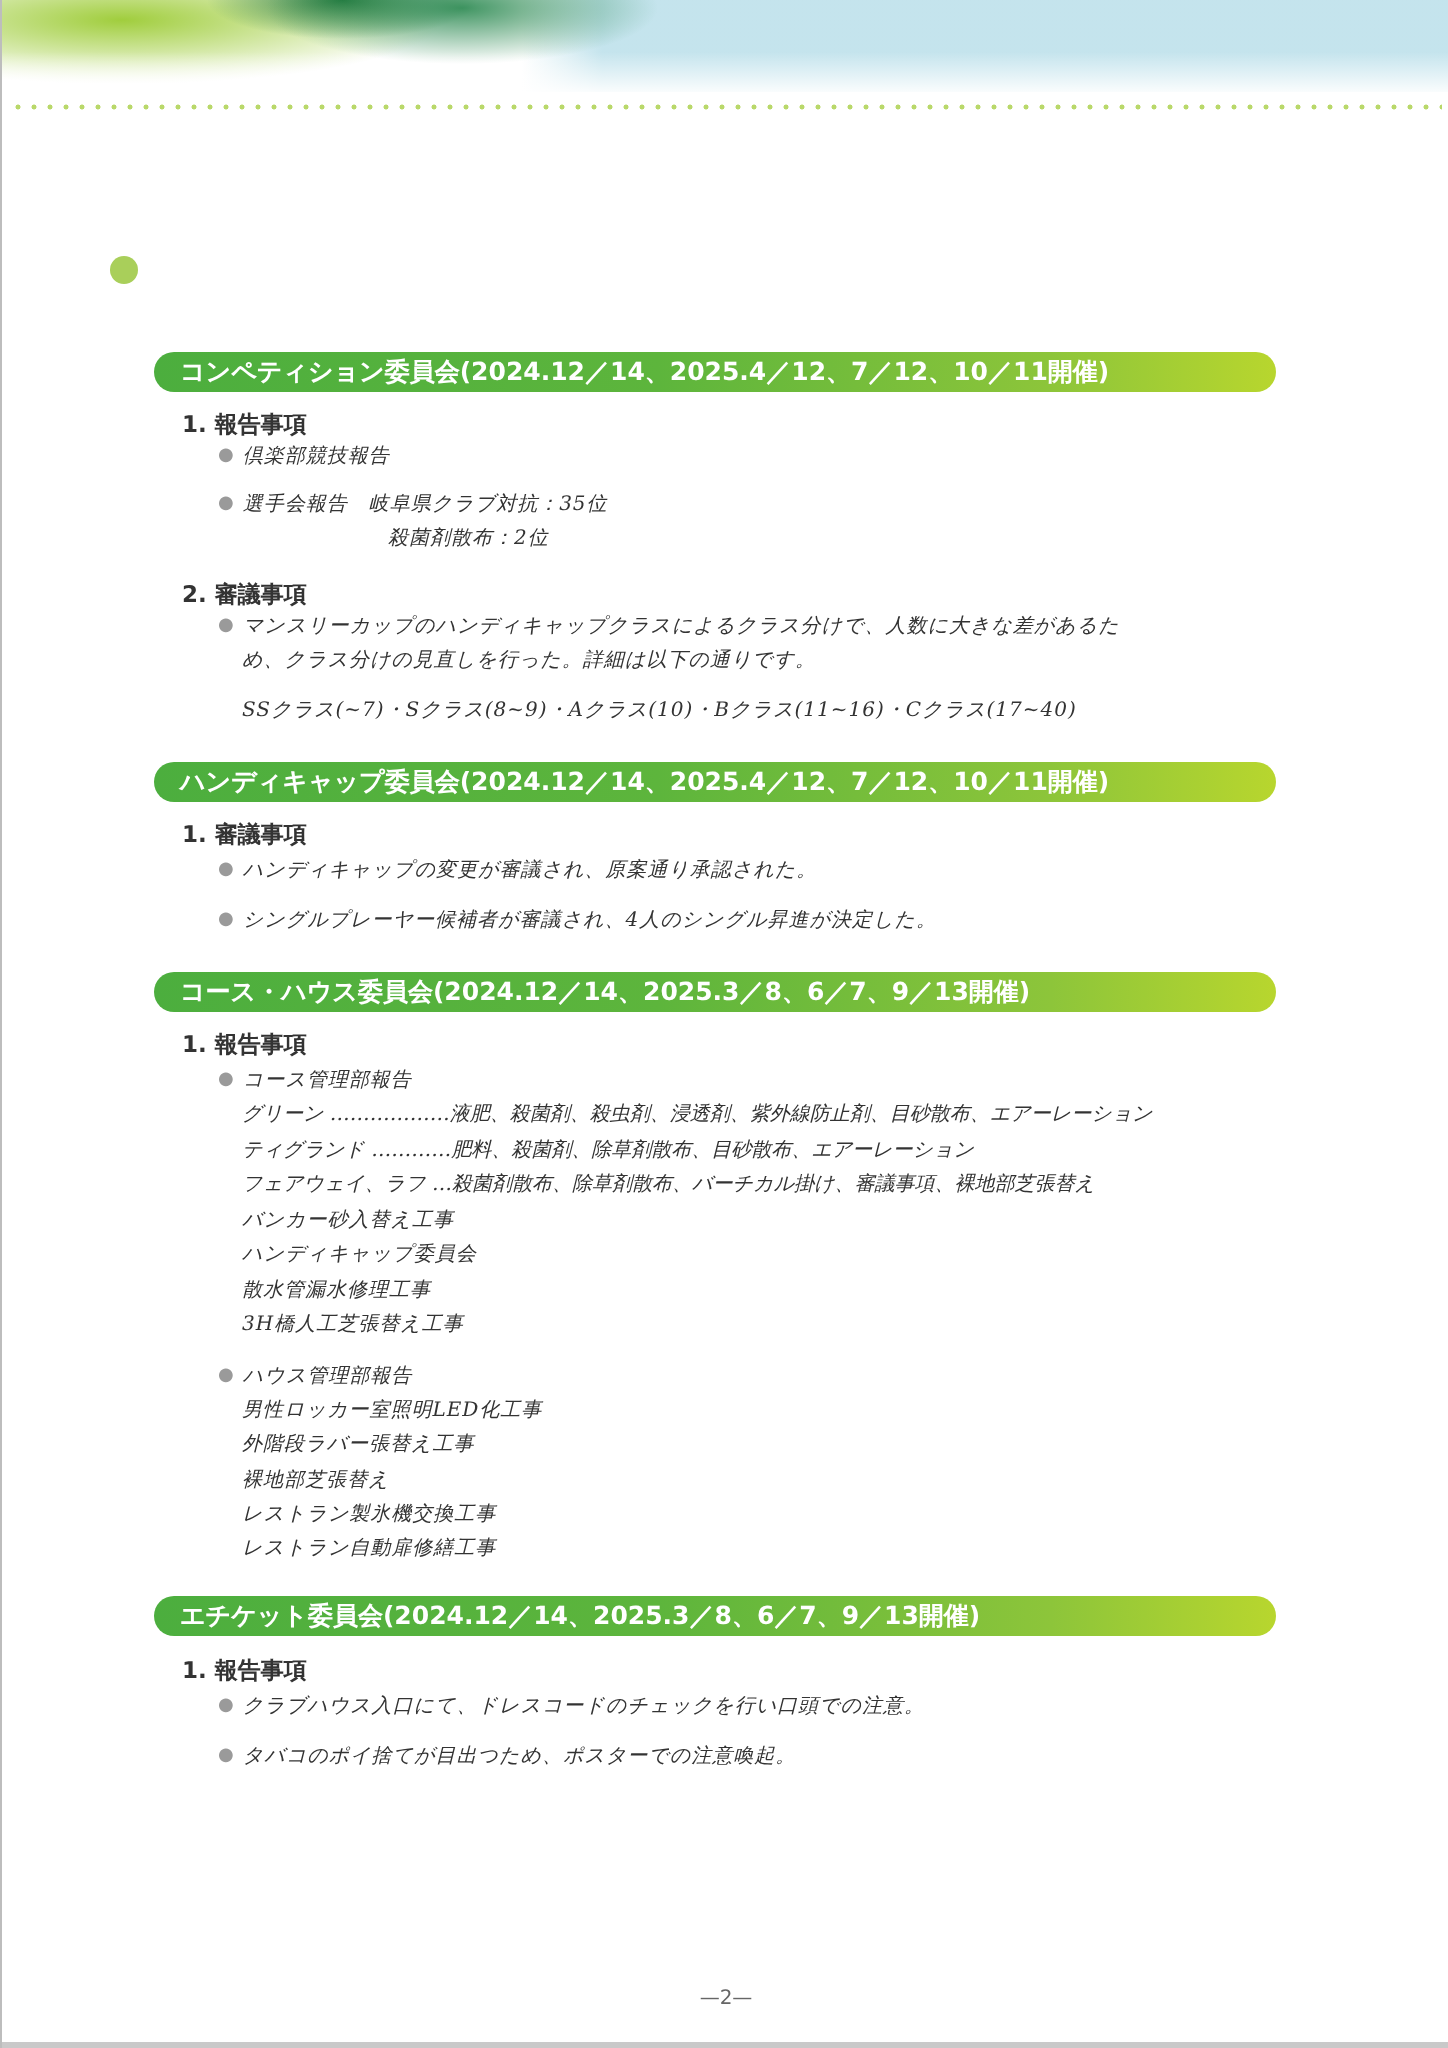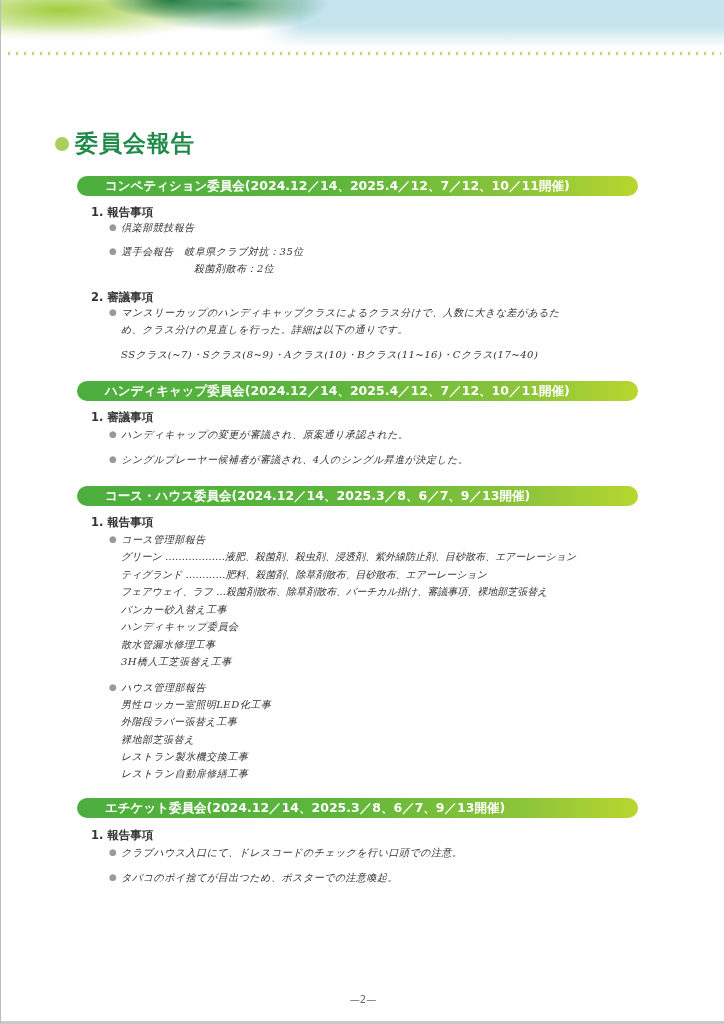--- a/index.html
+++ b/index.html
@@ -12,37 +12,36 @@
       linear-gradient(90deg, rgba(255,255,255,0) 0, rgba(255,255,255,0) 260px, rgba(190,225,235,0.9) 300px, rgba(190,225,235,0.9) 724px);
   }
   .hero-fade{position:absolute;left:0;top:26px;width:724px;height:22px;background:linear-gradient(180deg,rgba(255,255,255,0),#fff);}
   .dots{position:absolute;left:4px;top:52px;width:716px;height:3px;
     background-image:radial-gradient(circle, #b9d86a 1.1px, transparent 1.4px);background-size:8px 3px;background-repeat:repeat-x;}
   .page-title{position:absolute;left:54px;top:128px;display:flex;align-items:center;}
   .page-title .dot{width:14px;height:14px;border-radius:50%;background:#a9cf5a;margin-right:6px;}
   .page-title .txt{font-family:"DejaVu Serif",serif;font-weight:bold;font-size:23px;color:#1f8a48;letter-spacing:1px;}
   .banner{position:absolute;left:76px;width:561px;height:20px;border-radius:10px;
     background:linear-gradient(90deg,#4cae3e 0%,#5db53c 45%,#8dc53a 80%,#b8d62e 100%);
-    color:#fff;font-family:"DejaVu Sans","Liberation Sans",sans-serif;font-weight:bold;font-size:12.5px;line-height:20px;padding-left:28px;box-sizing:border-box;white-space:nowrap;}
+    color:#fff;font-family:"DejaVu Sans","Liberation Sans",sans-serif;font-weight:bold;font-size:12.5px;line-height:20px;padding-left:13px;box-sizing:border-box;white-space:nowrap;}
   .h{position:absolute;font-family:"DejaVu Sans","Liberation Sans",sans-serif;font-weight:bold;font-size:11.5px;color:#333;text-align:right;}
   .t{position:absolute;font-size:10px;color:#333;white-space:nowrap;letter-spacing:0.5px;font-style:italic;}
   .b::before{content:"●";color:#9a9a9a;font-size:9px;margin-right:4px;position:relative;top:-1px;}
   .pageno{position:absolute;left:0;width:724px;top:994px;text-align:center;font-family:"DejaVu Sans",sans-serif;font-size:10px;color:#666;}
   .bottom-line{position:absolute;left:0;top:1021px;width:724px;height:3px;background:#c9c9c9;}
 </style>
 </head>
 <body>
 
 <div class="hero"></div>
 <div class="hero-fade"></div>
 <div class="dots"></div>
 
 <div class="page-title">
   <span class="dot"></span>
-  <span class="txt">委員会報告</span>
 </div>
 
 <div class="banner" style="top:176px">コンペティション委員会(2024.12／14、2025.4／12、7／12、10／11開催)</div>
 <div class="h" style="left:90px;top:205px">1. 報告事項</div>
 <div class="t b" style="left:108px;top:221px">倶楽部競技報告</div>
 <div class="t b" style="left:108px;top:245px">選手会報告　岐阜県クラブ対抗：35位</div>
 <div class="t" style="left:193px;top:262px">殺菌剤散布：2位</div>
 <div class="h" style="left:90px;top:290px">2. 審議事項</div>
 <div class="t b" style="left:108px;top:306px">マンスリーカップのハンディキャップクラスによるクラス分けで、人数に大きな差があるた</div>
 <div class="t" style="left:120px;top:323px">め、クラス分けの見直しを行った。詳細は以下の通りです。</div>

